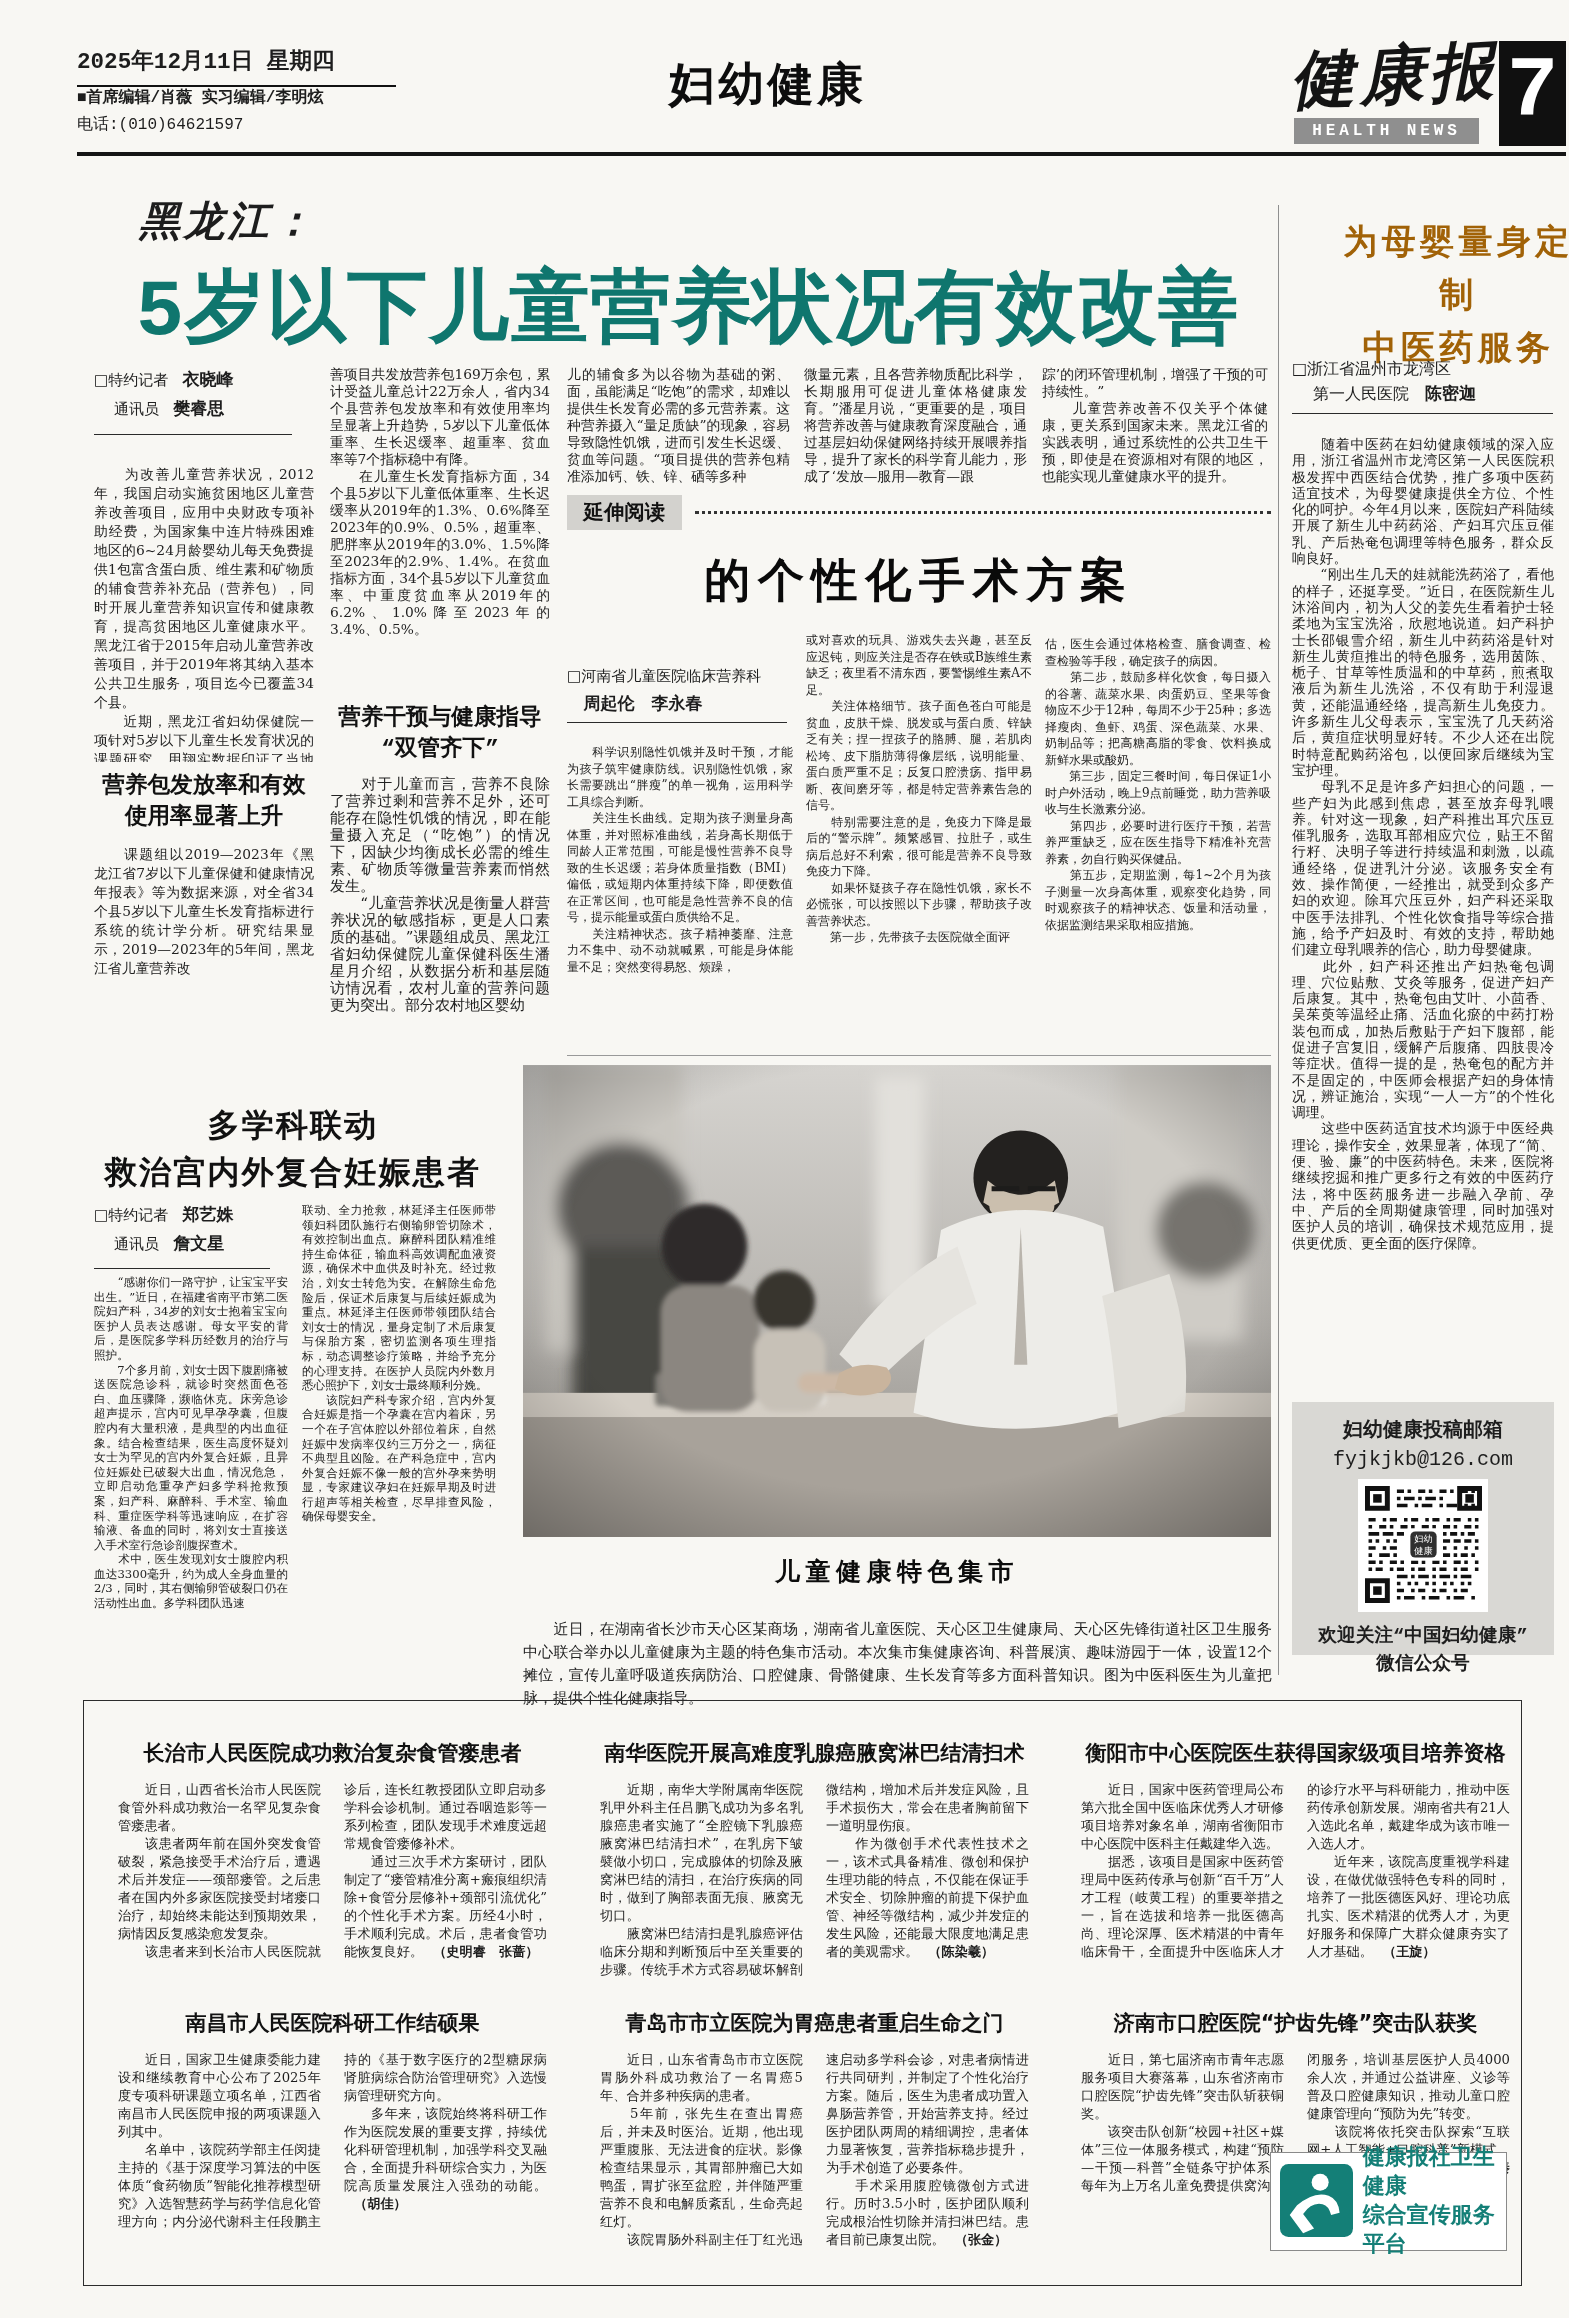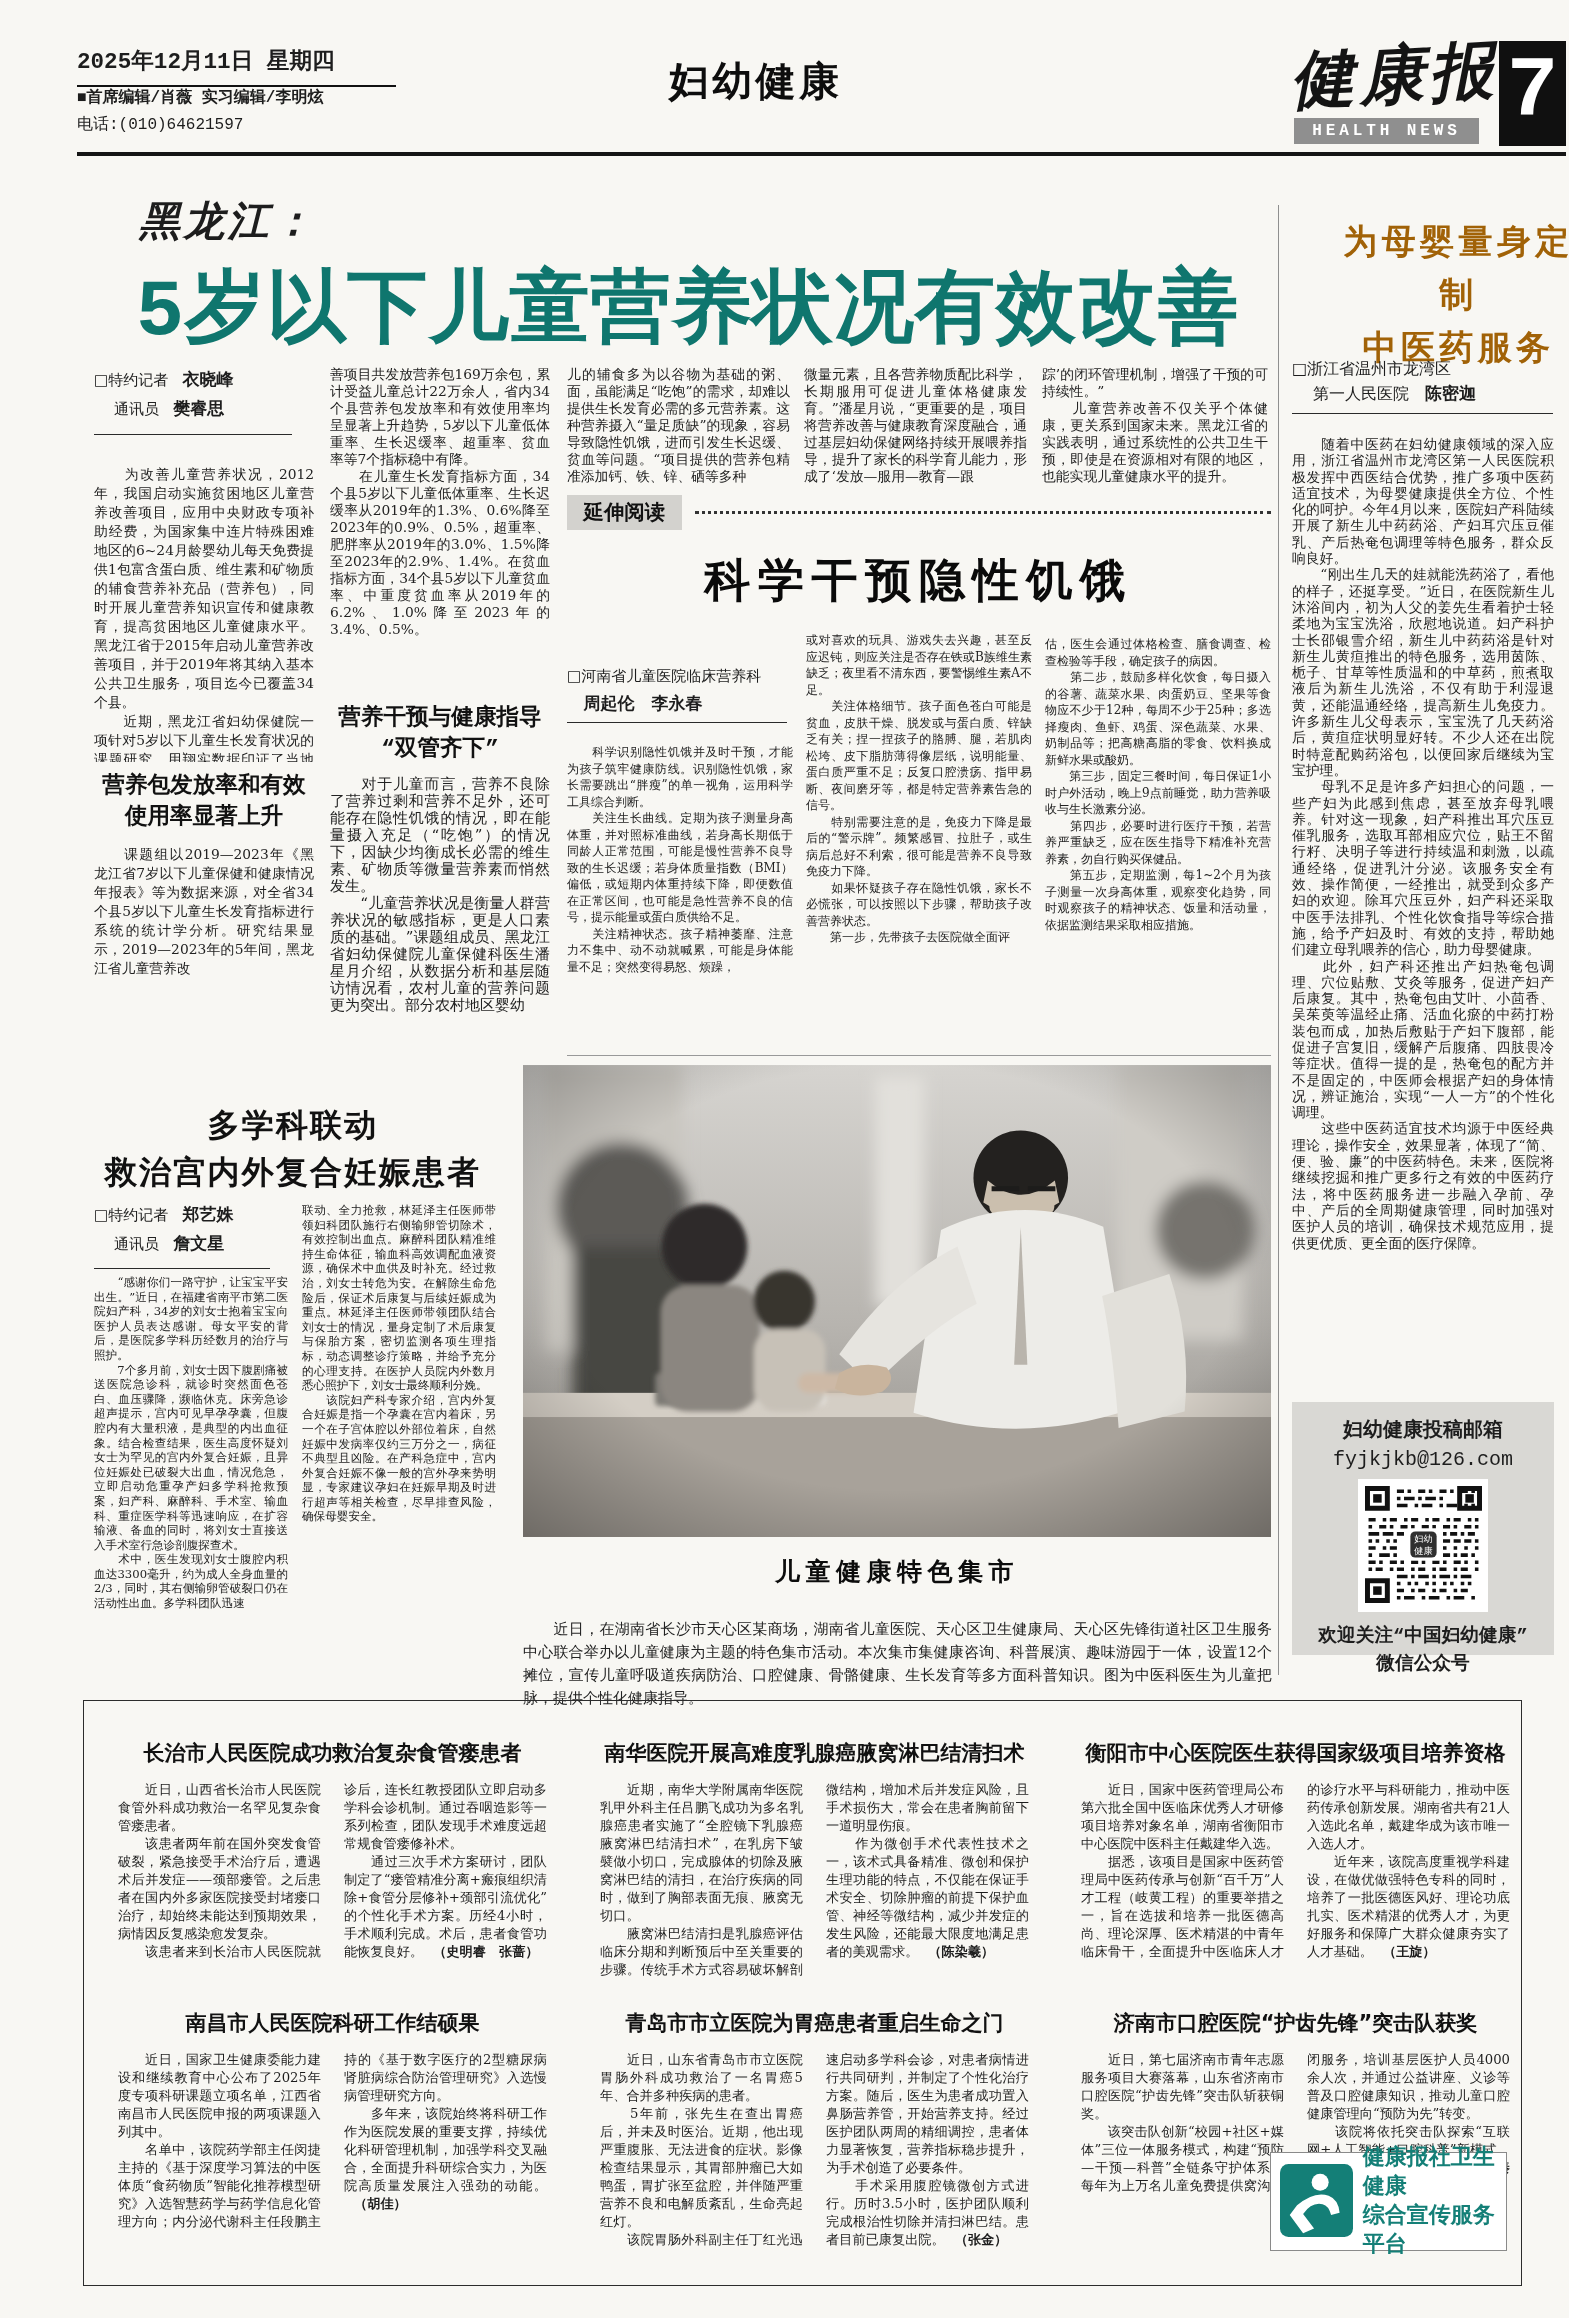--- a/index.html
+++ b/index.html
@@ -28,21 +28,21 @@
 </style>
 </head>
 <body>
 
 <div id="page">
 
   <div class="abs sans" style="left:77px;top:45px;width:319px;font-size:22.6px;font-weight:900;border-bottom:2.2px solid #111;padding-bottom:8.8px;">2025年12月11日  星期四</div>
   <div class="abs sans" style="left:77px;top:87px;font-size:16px;font-weight:bold;">■首席编辑/肖薇  实习编辑/李明炫</div>
   <div class="abs sans" style="left:77px;top:114px;font-size:16px;">电话:(010)64621597</div>
 
-  <div class="abs sans" style="left:669px;top:54px;font-size:40px;font-weight:900;letter-spacing:3.3px;color:#0d0d0d;">妇幼健康</div>
+  <div class="abs sans" style="left:669px;top:54px;font-size:46px;font-weight:900;letter-spacing:3.3px;color:#0d0d0d;">妇幼健康</div>
 
   <div class="abs" style="left:1290px;top:32px;font-size:64px;font-weight:900;font-style:italic;transform:rotate(-3deg);letter-spacing:5.5px;color:#141414;">健康报</div>
   <div class="abs sans" style="left:1294px;top:118px;width:185px;height:26.4px;background:#8f8f8f;color:#fff;font-size:16px;font-weight:900;letter-spacing:3.9px;text-align:center;line-height:26.4px;">HEALTH NEWS</div>
   <div class="abs sans" style="left:1499px;top:41px;width:67px;height:105px;background:#101010;color:#fff;font-size:86px;font-weight:900;text-align:center;line-height:103px;">7</div>
 
   <div class="abs rule" style="left:77px;top:152px;width:1489px;height:4.4px;"></div>
 
   <div class="abs" style="left:139px;top:194px;font-size:41px;font-weight:900;font-style:italic;letter-spacing:3.3px;">黑龙江：</div>
   <div class="abs sans" style="left:136px;top:254px;width:1139px;font-size:80px;font-weight:900;letter-spacing:1.1px;white-space:nowrap;color:#0f766e;">5岁以下儿童营养状况有效改善</div>
 
@@ -72,21 +72,21 @@
 
   <div class="abs body-text" style="left:567px;top:366px;width:223px;height:124px;font-size:13.8px;line-height:17px;">儿的辅食多为以谷物为基础的粥、面，虽能满足“吃饱”的需求，却难以提供生长发育必需的多元营养素。这种营养摄入“量足质缺”的现象，容易导致隐性饥饿，进而引发生长迟缓、贫血等问题。“项目提供的营养包精准添加钙、铁、锌、硒等多种</div>
   <div class="abs body-text" style="left:804px;top:366px;width:223px;height:124px;font-size:13.8px;line-height:17px;">微量元素，且各营养物质配比科学，长期服用可促进儿童体格健康发育。”潘星月说，“更重要的是，项目将营养改善与健康教育深度融合，通过基层妇幼保健网络持续开展喂养指导，提升了家长的科学育儿能力，形成了‘发放—服用—教育—跟</div>
   <div class="abs body-text" style="left:1042px;top:366px;width:226px;height:124px;font-size:13.8px;line-height:17px;">踪’的闭环管理机制，增强了干预的可持续性。”
 　　儿童营养改善不仅关乎个体健康，更关系到国家未来。黑龙江省的实践表明，通过系统性的公共卫生干预，即使是在资源相对有限的地区，也能实现儿童健康水平的提升。</div>
 
   <div class="abs" style="left:567px;top:495px;width:704px;display:flex;align-items:center;gap:13.2px;">
     <span class="gray-label">延伸阅读</span>
     <span class="dotline" style="flex:1;"></span>
   </div>
-  <div class="abs" style="left:567px;top:550px;width:704px;text-align:center;font-size:46px;font-weight:900;letter-spacing:7.7px;color:#0a0a0a;">科学干预隐性饥饿</div>
+  <div class="abs" style="left:567px;top:550px;width:704px;text-align:center;font-size:46px;font-weight:900;letter-spacing:7.7px;color:#0a0a0a;">的个性化手术方案</div>
 
   <div class="abs byline" style="left:567px;top:667px;width:220px;padding-bottom:7.7px;">
     <div style="font-size:15px;">□河南省儿童医院临床营养科</div>
     <div style="font-size:17px;font-weight:bold;margin-top:5.5px;padding-left:16.5px;">周起伦　李永春</div>
   </div>
 
   <div class="abs body-text" style="left:567px;top:744px;width:226px;height:306px;font-size:12px;line-height:16.5px;">　　科学识别隐性饥饿并及时干预，才能为孩子筑牢健康防线。识别隐性饥饿，家长需要跳出“胖瘦”的单一视角，运用科学工具综合判断。
 　　关注生长曲线。定期为孩子测量身高体重，并对照标准曲线，若身高长期低于同龄人正常范围，可能是慢性营养不良导致的生长迟缓；若身体质量指数（BMI）偏低，或短期内体重持续下降，即便数值在正常区间，也可能是急性营养不良的信号，提示能量或蛋白质供给不足。
 　　关注精神状态。孩子精神萎靡、注意力不集中、动不动就喊累，可能是身体能量不足；突然变得易怒、烦躁，</div>
   <div class="abs body-text" style="left:806px;top:632px;width:226px;height:418px;font-size:12px;line-height:16.5px;">或对喜欢的玩具、游戏失去兴趣，甚至反应迟钝，则应关注是否存在铁或B族维生素缺乏；夜里看不清东西，要警惕维生素A不足。

